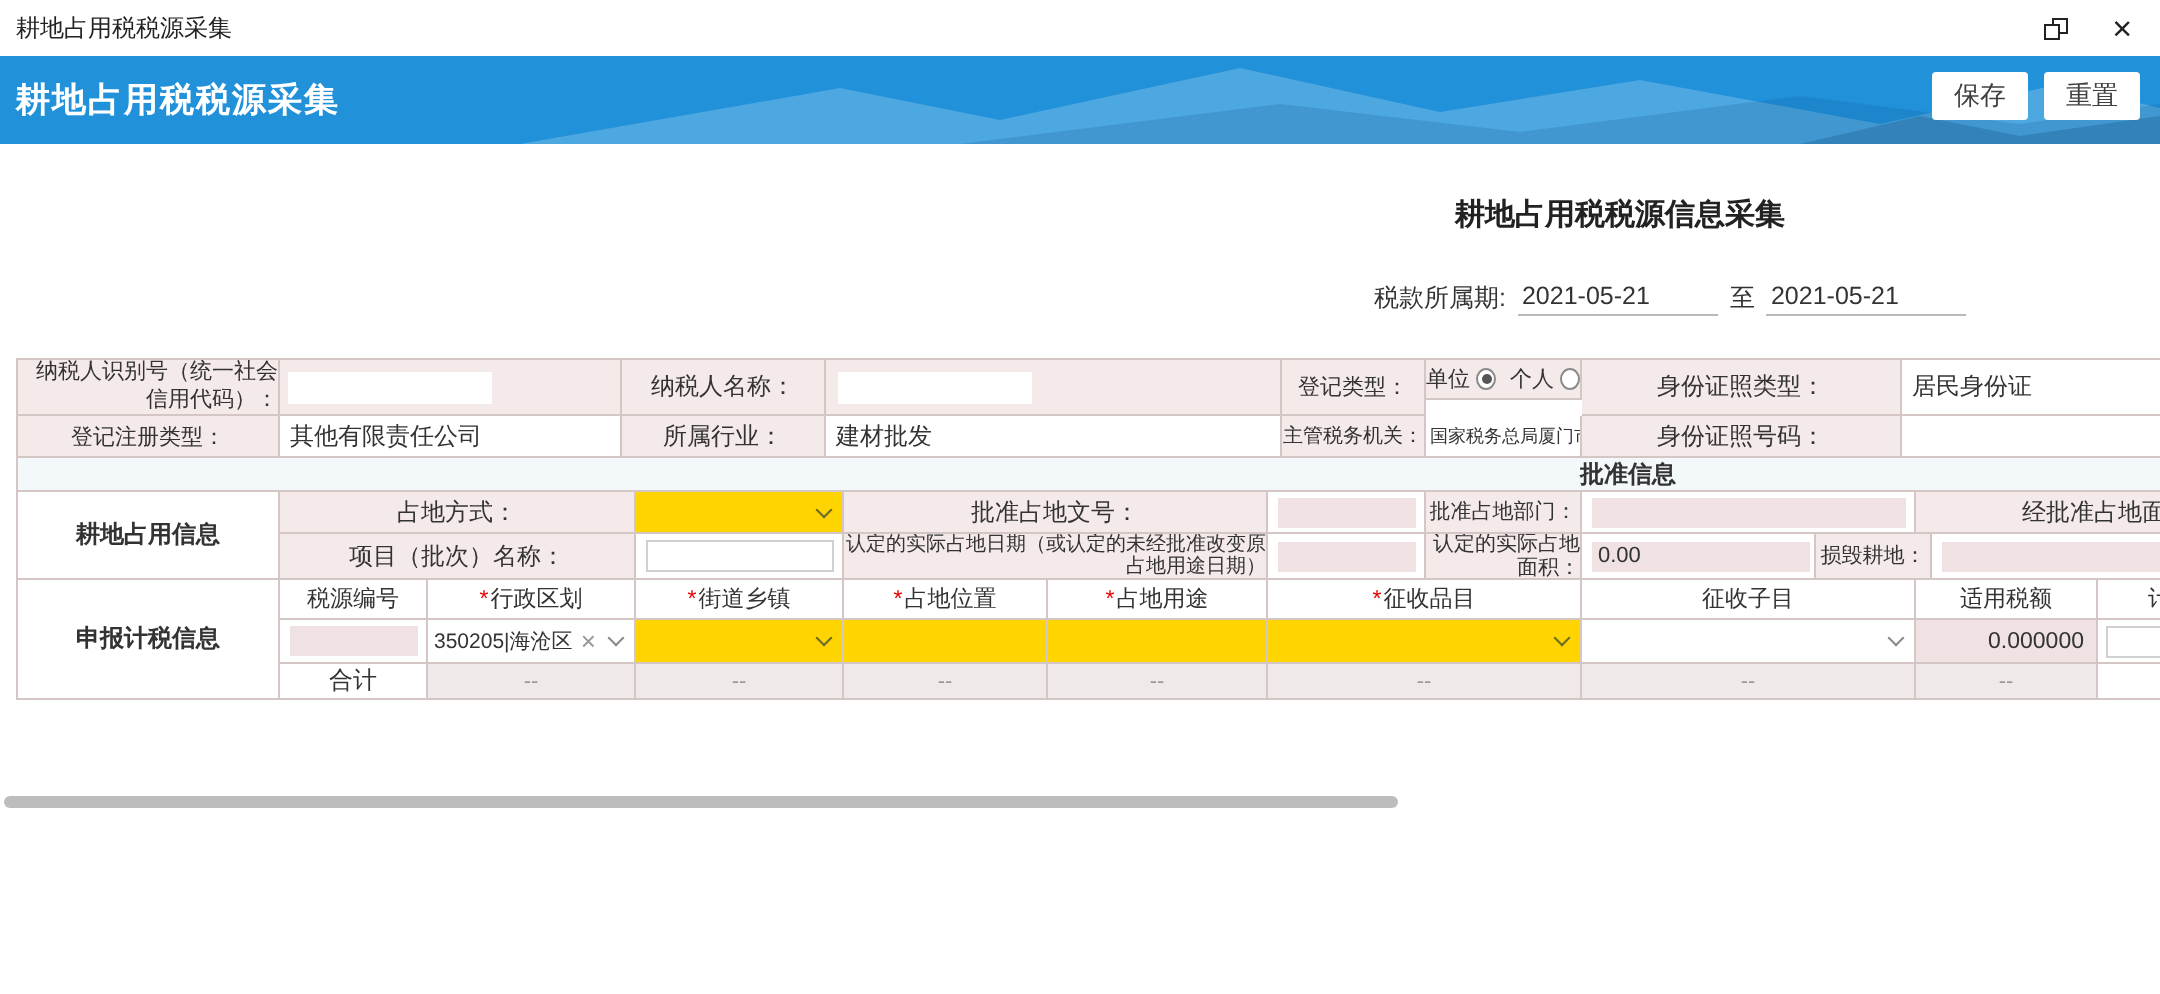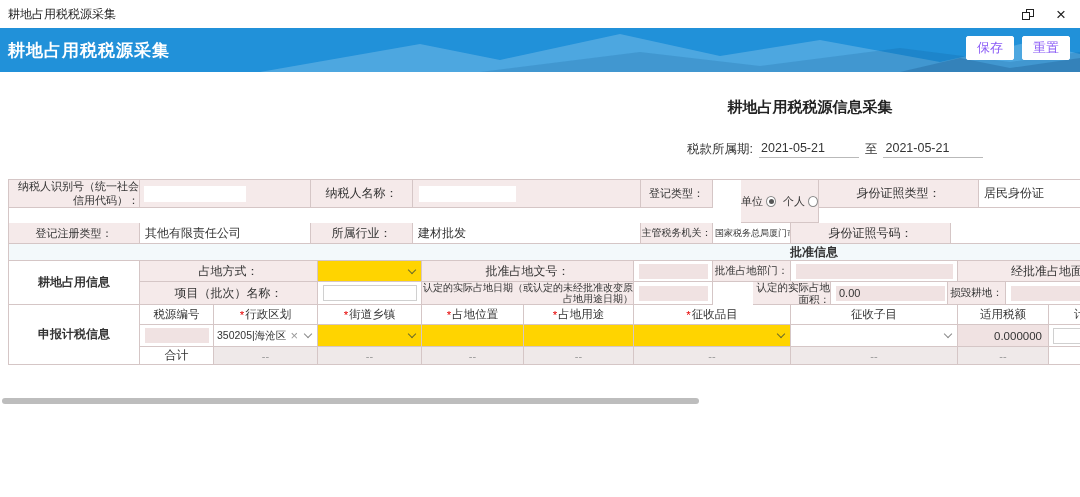--- a/index.html
+++ b/index.html
@@ -15,21 +15,21 @@
   .win-restore .sq-back { position:absolute; right:0; top:0; width:8px; height:8px; border:1.6px solid #222; background:#fff;}
   .win-restore .sq-front { position:absolute; left:0; bottom:0; width:8px; height:8px; border:1.6px solid #222; background:#fff;}
   .win-close { font-size:17px; color:#222; line-height:1; cursor:pointer; }
 
   
   .banner { position:relative; height:44px; background:#2191d9; overflow:hidden; }
   .banner svg.decor { position:absolute; left:0; top:0; width:100%; height:100%; }
   .banner-title { position:absolute; left:8px; top:50%; transform:translateY(-50%);
     color:#fff; font-weight:bold; font-size:17px; letter-spacing:1px; z-index:2; }
   .banner-btns { position:absolute; right:10px; top:8px; display:flex; gap:8px; z-index:3; }
-  .banner-btn { background:#fff; color:#8b5cf6; border:1px solid #fff; border-radius:2px;
+  .banner-btn { background:#fff; color:#404040; border:1px solid #fff; border-radius:2px;
     font-size:13px; padding:3px 10px; height:24px; line-height:16px; cursor:pointer;
     font-family:"Liberation Sans",sans-serif; }
 
   
   .form-area { position:relative; width:1620px; }
   .form-title { margin-top:26px; width:1620px; text-align:center; font-size:15px;
     font-weight:bold; color:#222; }
   .period-row { margin-top:24px; padding-left:687px; font-size:12.5px; color:#333;
     display:flex; align-items:flex-end; gap:6px; white-space:nowrap; }
   .ufield { display:inline-block; width:100px; border-bottom:1px solid #b9b9b9;
@@ -113,21 +113,21 @@
     <div class="row">
       <div class="c lbl wrap" style="width:131px;height:28px;font-size:11px;line-height:1.2;">纳税人识别号（统一社会信用代码）：</div>
       <div class="c lbl" style="width:171px;height:28px;justify-content:flex-start;padding-left:4px;">
         <input class="inbox" style="width: 102px;" value="">
       </div>
       <div class="c lbl" style="width:102px;height:28px;">纳税人名称：</div>
       <div class="c lbl" style="width:228px;height:28px;justify-content:flex-start;padding-left:6px;">
         <input class="inbox" style="width: 97px;" value="">
       </div>
       <div class="c lbl" style="width:72px;height:28px;font-size:11px;">登记类型：</div>
-      <div class="c lbl" style="width:78px;height:43px;gap:3px;font-size:11px;margin-left:28px;">
+      <div class="c lbl" style="width:78px;height:20px;gap:3px;font-size:11px;">
         <span>单位</span>
         <span class="radio sel"></span>
         <span style="margin-left:4px;">个人</span>
         <span class="radio"></span>
       </div>
       <div class="c lbl" style="width:160px;height:28px;">身份证照类型：</div>
       <div class="c val fill" style="height:28px;">居民身份证</div>
     </div>
 
     <div class="row">
@@ -169,21 +169,21 @@
         </div>
         <div class="row">
           <div class="c lbl" style="width:178px;height:23px;text-align:right;">项目（批次）名称：</div>
           <div class="c val" style="width:104px;height:23px;">
             <input class="inbox bordered" style="width: 94px;" value="">
           </div>
           <div class="c lbl wrap" style="width:212px;height:23px;font-size:10px;line-height:1.15;">认定的实际占地日期（或认定的未经批准改变原占地用途日期）</div>
           <div class="c val" style="width:79px;height:23px;">
             <span class="pinbox" style="width:69px;"></span>
           </div>
-          <div class="c lbl wrap" style="width:78px;height:23px;font-size:10.5px;line-height:1.15;margin-left:40px;">认定的实际占地面积：</div>
+          <div class="c lbl wrap" style="width:78px;height:23px;font-size:10.5px;line-height:1.15;">认定的实际占地面积：</div>
           <div class="c val" style="width:117px;height:23px;">
             <span class="pinbox" style="width:109px;">0.00</span>
           </div>
           <div class="c lbl" style="width:58px;height:23px;font-size:10.5px;">损毁耕地：</div>
           <div class="c val" style="width:195px;height:23px;">
             <span class="pinbox" style="width:186px;"></span>
           </div>
 
         </div>
       </div>

